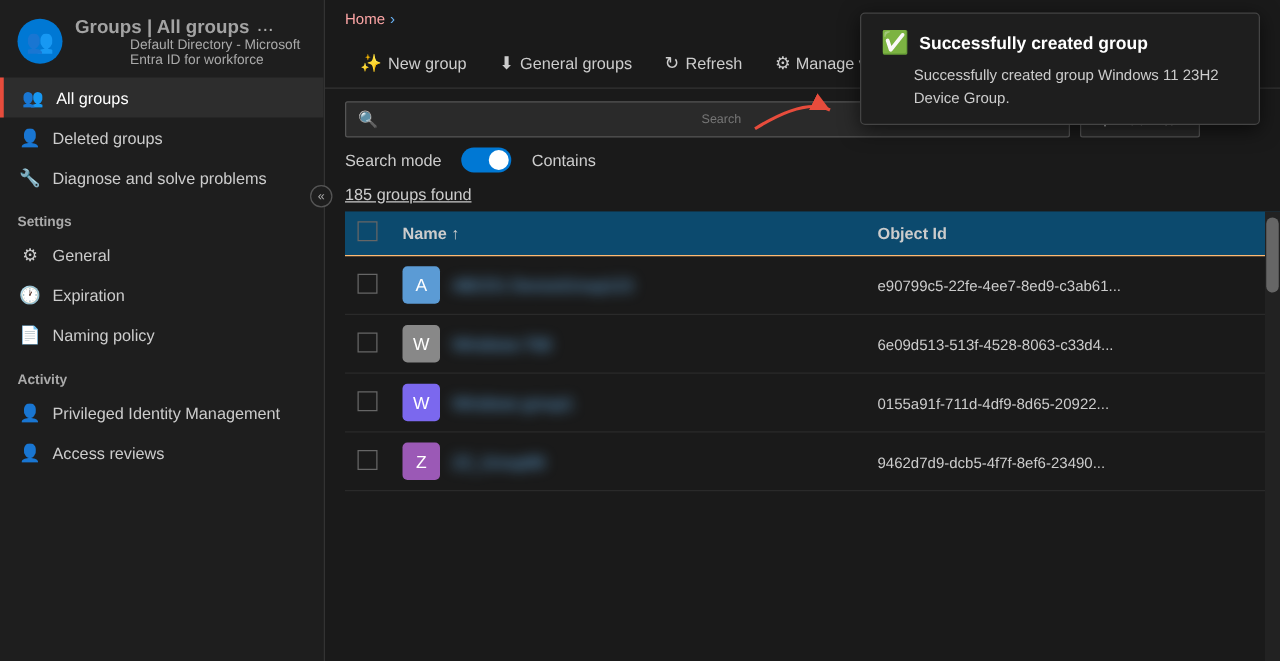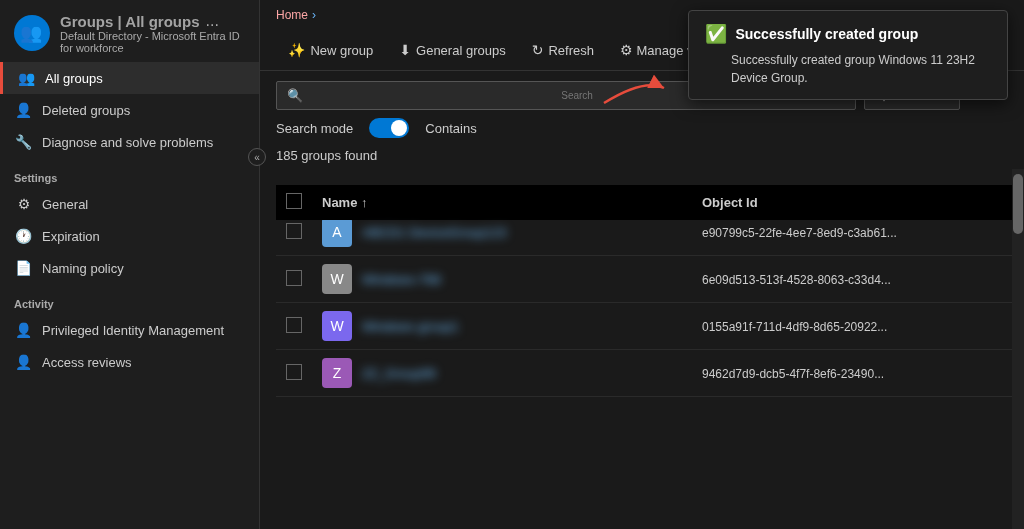--- a/index.html
+++ b/index.html
@@ -3,21 +3,21 @@
   <meta charset="utf-8">
   <style>
     * { box-sizing: border-box; margin: 0; padding: 0; }
     body { font-family: 'Segoe UI', Arial, sans-serif; background: #1a1a1a; color: #e0e0e0; display: flex; height: 529px; overflow: hidden; font-size: 13px; }
 
     
     .sidebar { width: 260px; min-width: 260px; background: #1e1e1e; display: flex; flex-direction: column; border-right: 1px solid #333; overflow-y: auto; }
     .sidebar-header { padding: 12px 14px 8px; display: flex; align-items: center; gap: 10px; }
     .sidebar-header .app-icon { width: 36px; height: 36px; background: #0078d4; border-radius: 50%; display: flex; align-items: center; justify-content: center; font-size: 18px; color: white; flex-shrink: 0; }
     .sidebar-title { font-size: 15px; font-weight: 600; color: #a3a3a3; }
-    .sidebar-subtitle { font-size: 11px; color: #aaa; }
+    .sidebar-subtitle { font-size: 11px; color: #aaa; margin-left: 44px; }
     .sidebar-title-row { display: flex; align-items: center; gap: 6px; }
     .sidebar-more { color: #aaa; font-size: 16px; cursor: pointer; }
     .nav-item { padding: 8px 14px 8px 14px; display: flex; align-items: center; gap: 8px; cursor: pointer; color: #ccc; border-radius: 0; transition: background 0.15s; }
     .nav-item.active { background: #2d2d2d; border-left: 3px solid #e74c3c; color: #fff; }
     .nav-item .nav-icon { font-size: 14px; width: 20px; text-align: center; flex-shrink: 0; }
     .nav-section-title { padding: 14px 14px 4px; font-size: 11px; font-weight: 700; color: #aaa; text-transform: none; letter-spacing: 0; }
 
     
     .main { flex: 1; display: flex; flex-direction: column; background: #1a1a1a; overflow: hidden; position: relative; }
 
@@ -36,27 +36,27 @@
     
     .search-area { padding: 10px 16px 6px; }
     .search-row { display: flex; align-items: center; gap: 8px; }
     .search-box { flex: 1; display: flex; align-items: center; background: #2a2a2a; border: 1px solid #555; border-radius: 2px; padding: 6px 10px; gap: 6px; max-width: 580px; }
     .search-box input { background: transparent; border: none; outline: none; color: #ccc; font-size: 10px; width: 100%; text-align: center; }
     .search-icon-wrap { color: #888; font-size: 13px; }
     .add-filter-btn { display: flex; align-items: center; gap: 5px; padding: 6px 14px; background: #2a2a2a; border: 1px solid #555; color: #ccc; border-radius: 2px; cursor: pointer; font-size: 13px; white-space: nowrap; }
     .search-mode-row { display: flex; align-items: center; gap: 16px; margin-top: 8px; font-size: 13px; color: #ccc; }
     .toggle-switch { width: 40px; height: 20px; background: #0078d4; border-radius: 10px; position: relative; cursor: pointer; flex-shrink: 0; }
     .toggle-switch::after { content: ''; position: absolute; width: 16px; height: 16px; background: white; border-radius: 50%; top: 2px; right: 2px; }
-    .result-count { padding: 4px 16px 6px; font-size: 13px; color: #ccc; }
+    .result-count { padding: 4px 16px 6px; font-size: 13px; color: #ccc; text-decoration: underline; }
 
     
     .table-area { flex: 1; overflow: hidden; padding: 0 0 0 16px; position: relative; }
     .table-wrapper { width: 100%; height: 100%; overflow-y: auto; overflow-x: hidden; position: relative; }
     .data-table { width: 100%; border-collapse: collapse; }
-    .data-table th { padding: 8px 10px; text-align: left; font-size: 13px; font-weight: 600; color: #ccc; border-bottom: 5px solid #fdba74; background: #000000; position: sticky; top: 16px; }
+    .data-table th { padding: 8px 10px; text-align: left; font-size: 13px; font-weight: 600; color: #ccc; border-bottom: 1px solid #fdba74; background: #0c4a6e; position: sticky; top: 0; }
     .data-table td { padding: 8px 10px; font-size: 13px; color: #ccc; border-bottom: 1px solid #2a2a2a; vertical-align: middle; }
     .col-checkbox { width: 36px; }
     .col-name { width: 380px; }
     .col-objectid { }
     .row-checkbox { width: 16px; height: 16px; border: 1px solid #666; background: transparent; appearance: none; cursor: pointer; }
     .group-avatar { width: 30px; height: 30px; border-radius: 4px; display: flex; align-items: center; justify-content: center; font-size: 14px; color: white; flex-shrink: 0; }
     .group-name-cell { display: flex; align-items: center; gap: 10px; }
     .group-name-text { color: #6bb8f5; filter: blur(5px); font-size: 13px; }
     .object-id-text { font-size: 12px; color: #ccc; }
     .scroll-bar { position: absolute; right: 0; top: 0; width: 12px; height: 100%; background: #2a2a2a; }

